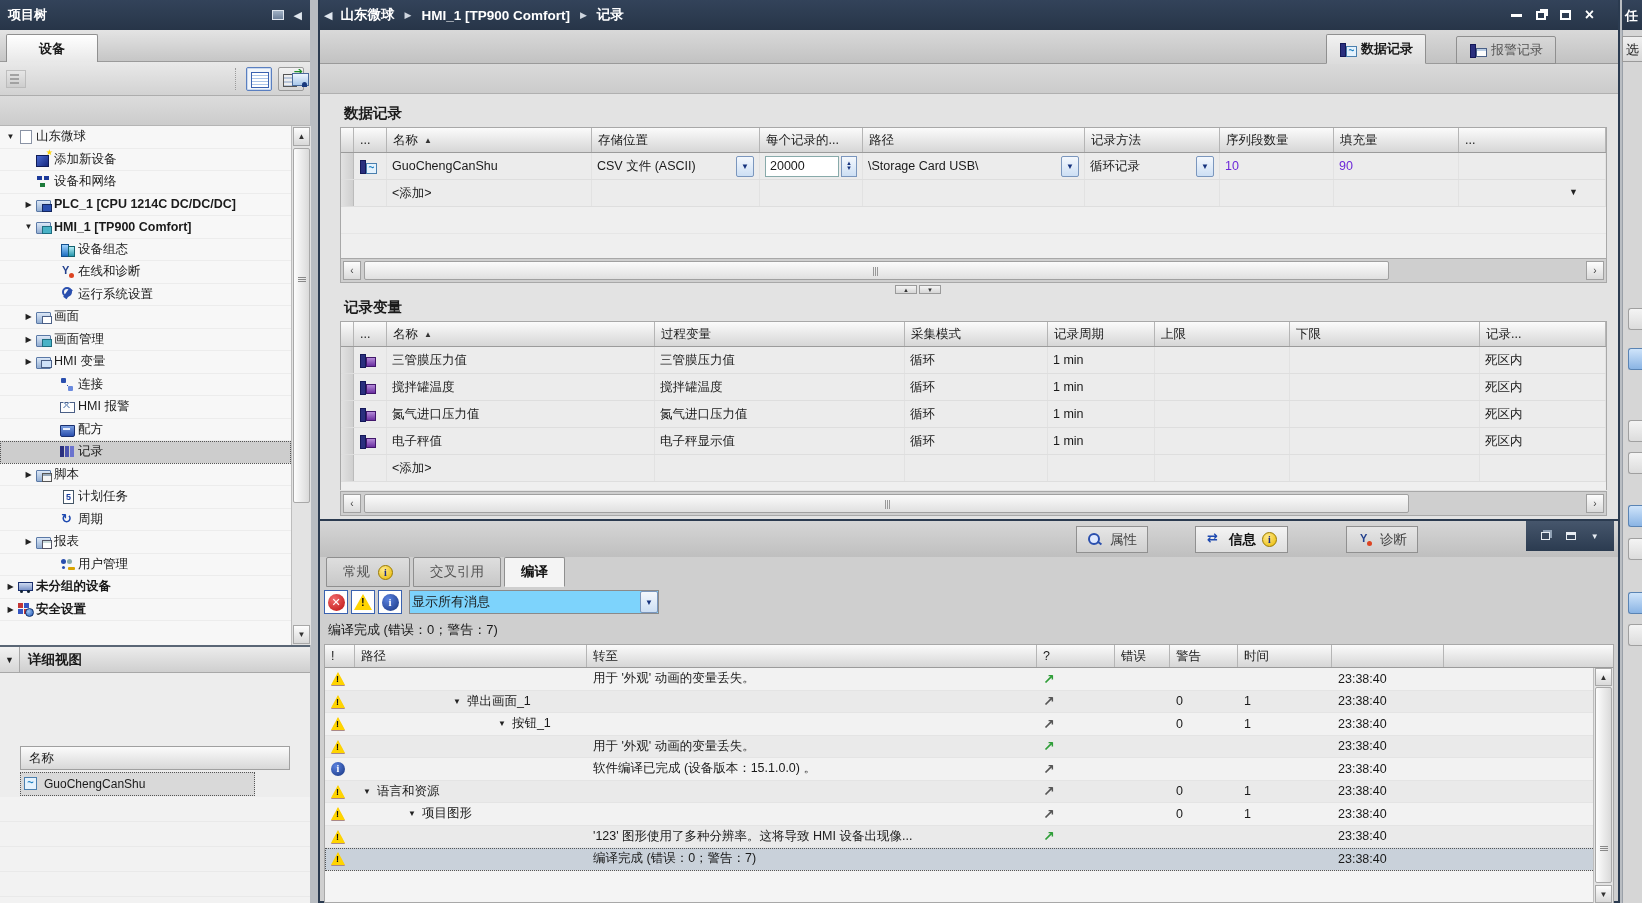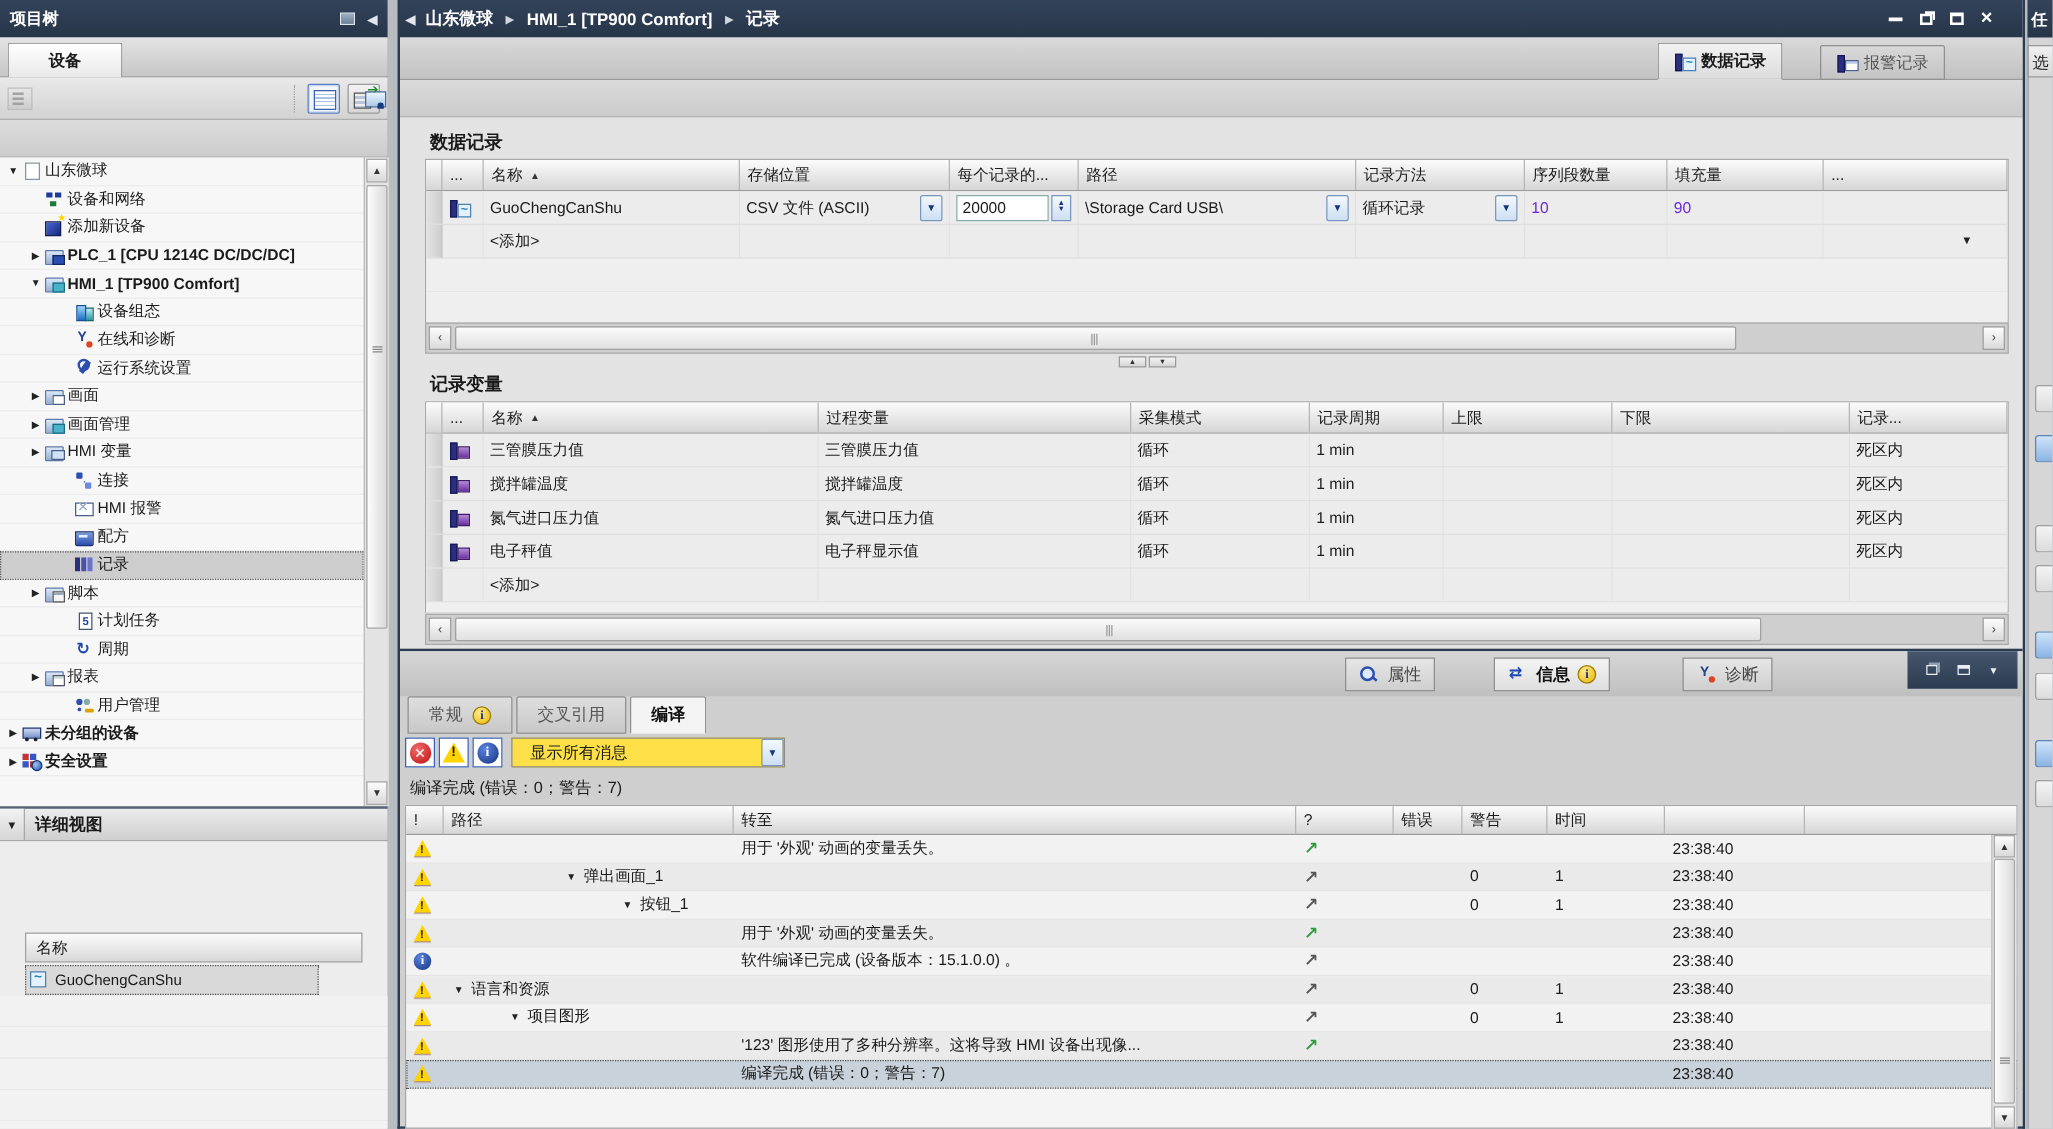--- a/index.html
+++ b/index.html
@@ -160,21 +160,21 @@
   #subtabs { position:absolute; left:6px; top:36px; height:30px; display:flex; gap:3px; }
   .stab { height:30px; display:flex; align-items:center; gap:8px; padding:0 16px; border:1px solid #8f8f8f; border-radius:2px 2px 0 0; background:linear-gradient(#dedede,#c8c8c8); color:#555; font-size:13.5px; }
   .stab.active { background:#f4f4f4; font-weight:bold; color:#111; border-bottom:1px solid #f4f4f4; }
 
   #filterbar { position:absolute; left:4px; top:66px; height:30px; display:flex; align-items:center; gap:3px; }
   .fbtn { width:24px; height:24px; border:1px solid #3a62b0; background:#fff; display:flex; align-items:center; justify-content:center; }
   .glyph-err { width:17px; height:17px; border-radius:50%; background:radial-gradient(circle at 35% 30%,#f26a6a,#bb1111); color:#fff; font-weight:bold; font-size:11px; display:flex; align-items:center; justify-content:center; }
   .glyph-warn { position:relative; width:0; height:0; border-left:9px solid transparent; border-right:9px solid transparent; border-bottom:16px solid #ffd400; }
   .glyph-warn::after { content:"!"; position:absolute; left:-2px; top:2px; font-size:11px; font-weight:bold; color:#111; }
   .glyph-info { width:17px; height:17px; border-radius:50%; background:radial-gradient(circle at 35% 30%,#5a82e0,#16337e); color:#fff; font-weight:bold; font-size:11px; font-family:"Liberation Serif",serif; display:flex; align-items:center; justify-content:center; }
-  #filter-dd { width:219px; height:24px; background:#fde047; border:1px solid #8a8a8a; display:flex; align-items:center; padding-left:14px; margin-left:4px; font-size:13px; }
+  #filter-dd { width:250px; height:24px; background:#7dd3fc; border:1px solid #8a8a8a; display:flex; align-items:center; padding-left:2px; margin-left:4px; font-size:13px; }
   #filter-dd .ddbtn { height:22px; }
   #status-line { position:absolute; left:8px; top:100px; font-size:13px; }
 
   #msg-area { position:absolute; left:4px; top:123px; width:1290px; height:259px; background:#f4f4f4; border:1px solid #a8a8a8; }
   .msg-hdr { display:grid; grid-template-columns:30px 232px 450px 78px 55px 68px 94px 112px 1fr; height:23px; background:linear-gradient(#fbfbfb,#d6d6d6); border-bottom:1px solid #9b9b9b; }
   .msg-hdr > div { border-right:1px solid #b5b5b5; display:flex; align-items:center; padding:0 6px; font-size:12.5px; }
   .msg-row { display:grid; grid-template-columns:30px 232px 450px 78px 55px 68px 94px 112px 1fr; height:22.5px; border-bottom:1px solid #e4e4e4; background:#f2f2f2; }
   .msg-row:nth-child(odd) { background:#eaeaea; }
   .msg-row > div { display:flex; align-items:center; padding:0 6px; overflow:hidden; white-space:nowrap; font-size:12.5px; }
   .msg-row.sel { background:#c9d1da; outline:1px dotted #555; outline-offset:-1px; }
@@ -223,27 +223,27 @@
   <div id="lp-gap" class="abs"></div>
 
   <div id="tree" class="abs">
     <div class="trow">
         <span class="tw">▼</span>
         <span class="ic i-proj"></span>
         <span class="tl">山东微球</span>
       </div>
     <div class="trow ind1">
         <span class="tw"></span>
+        <span class="ic i-add"></span>
+        <span class="tl">添加新设备</span>
+      </div>
+    <div class="trow ind1">
+        <span class="tw"></span>
         <span class="ic i-net"></span>
         <span class="tl">设备和网络</span>
-      </div>
-    <div class="trow ind1">
-        <span class="tw"></span>
-        <span class="ic i-add"></span>
-        <span class="tl">添加新设备</span>
       </div>
     <div class="trow ind1">
         <span class="tw">▶</span>
         <span class="ic i-fold b-plc"></span>
         <span class="tl b">PLC_1 [CPU 1214C DC/DC/DC]</span>
       </div>
     <div class="trow ind1">
         <span class="tw">▼</span>
         <span class="ic i-fold b-hmi"></span>
         <span class="tl b">HMI_1 [TP900 Comfort]</span>

